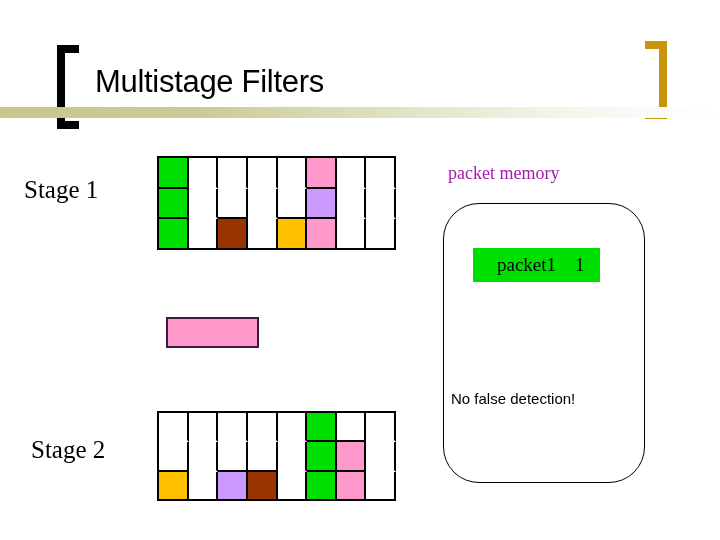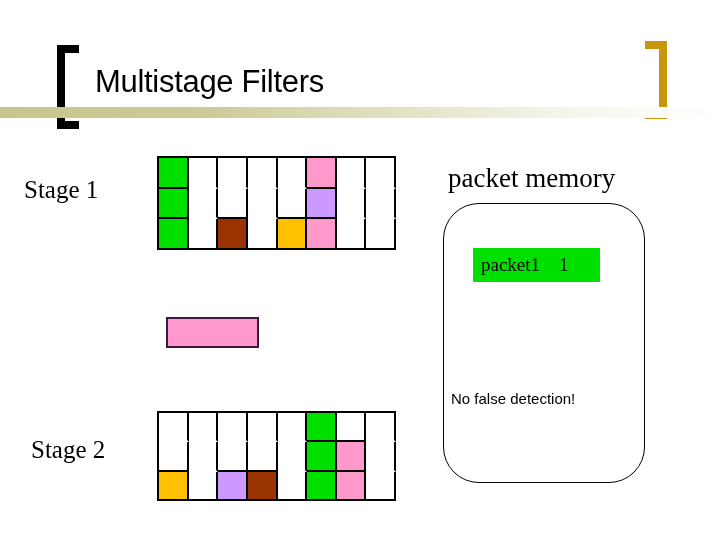--- a/index.html
+++ b/index.html
@@ -124,22 +124,22 @@
     border: 2px solid #3B1A42;
     box-sizing: border-box;
   }
 
   
   #packet-memory-title {
     position: absolute;
     left: 448px;
     top: 163px;
     font-family: "Liberation Serif", serif;
-    font-size: 27px;
-    color: #000000;
+    font-size: 18px;
+    color: #a21caf;
     white-space: nowrap;
   }
   #packet-memory-box {
     position: absolute;
     left: 443px;
     top: 203px;
     width: 202px;
     height: 280px;
     border: 1px solid #000000;
     border-radius: 36px;
@@ -153,21 +153,21 @@
     width: 127px;
     height: 34px;
     background: #00E000;
     display: flex;
     align-items: center;
   }
   #packet-entry-label {
     font-family: "Liberation Serif", serif;
     font-size: 19px;
     color: #000000;
-    padding-left: 8px;
+    padding-left: 24px;
     white-space: pre;
   }
   #no-false-negatives {
     position: absolute;
     left: 451px;
     top: 389px;
     font-family: "Liberation Sans", sans-serif;
     font-size: 15px;
     line-height: 19px;
     color: #000000;

